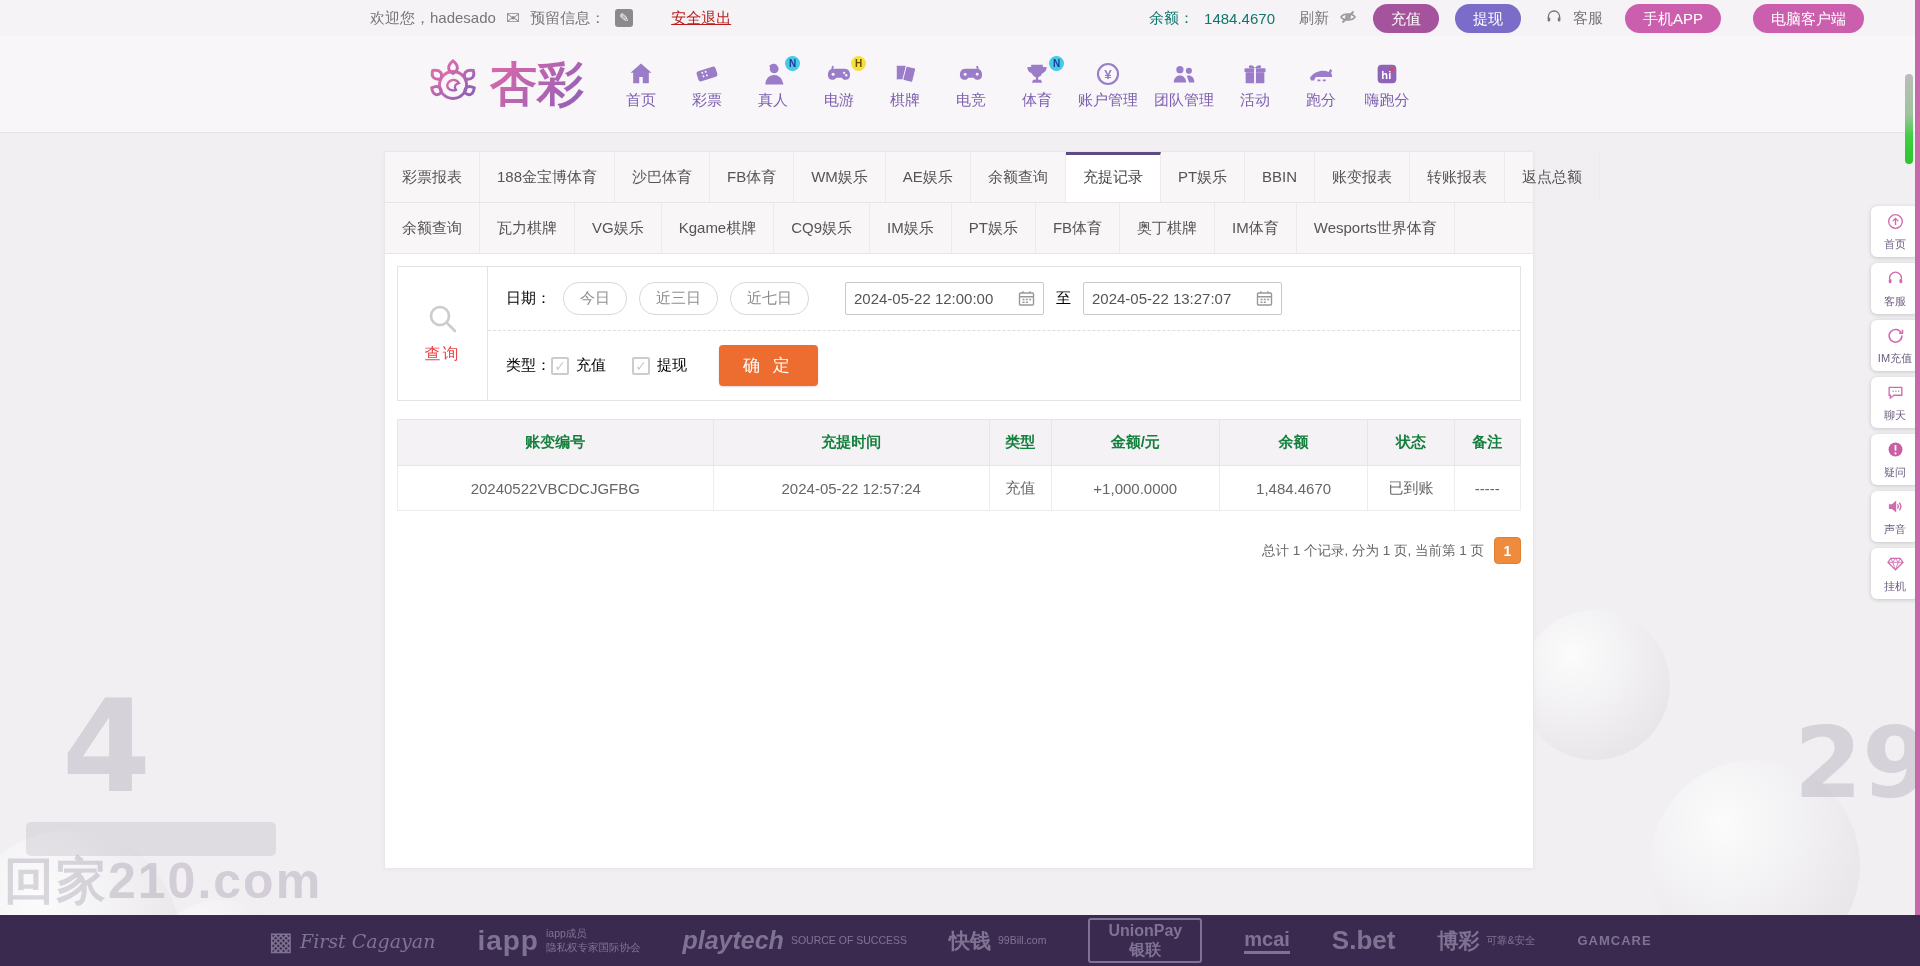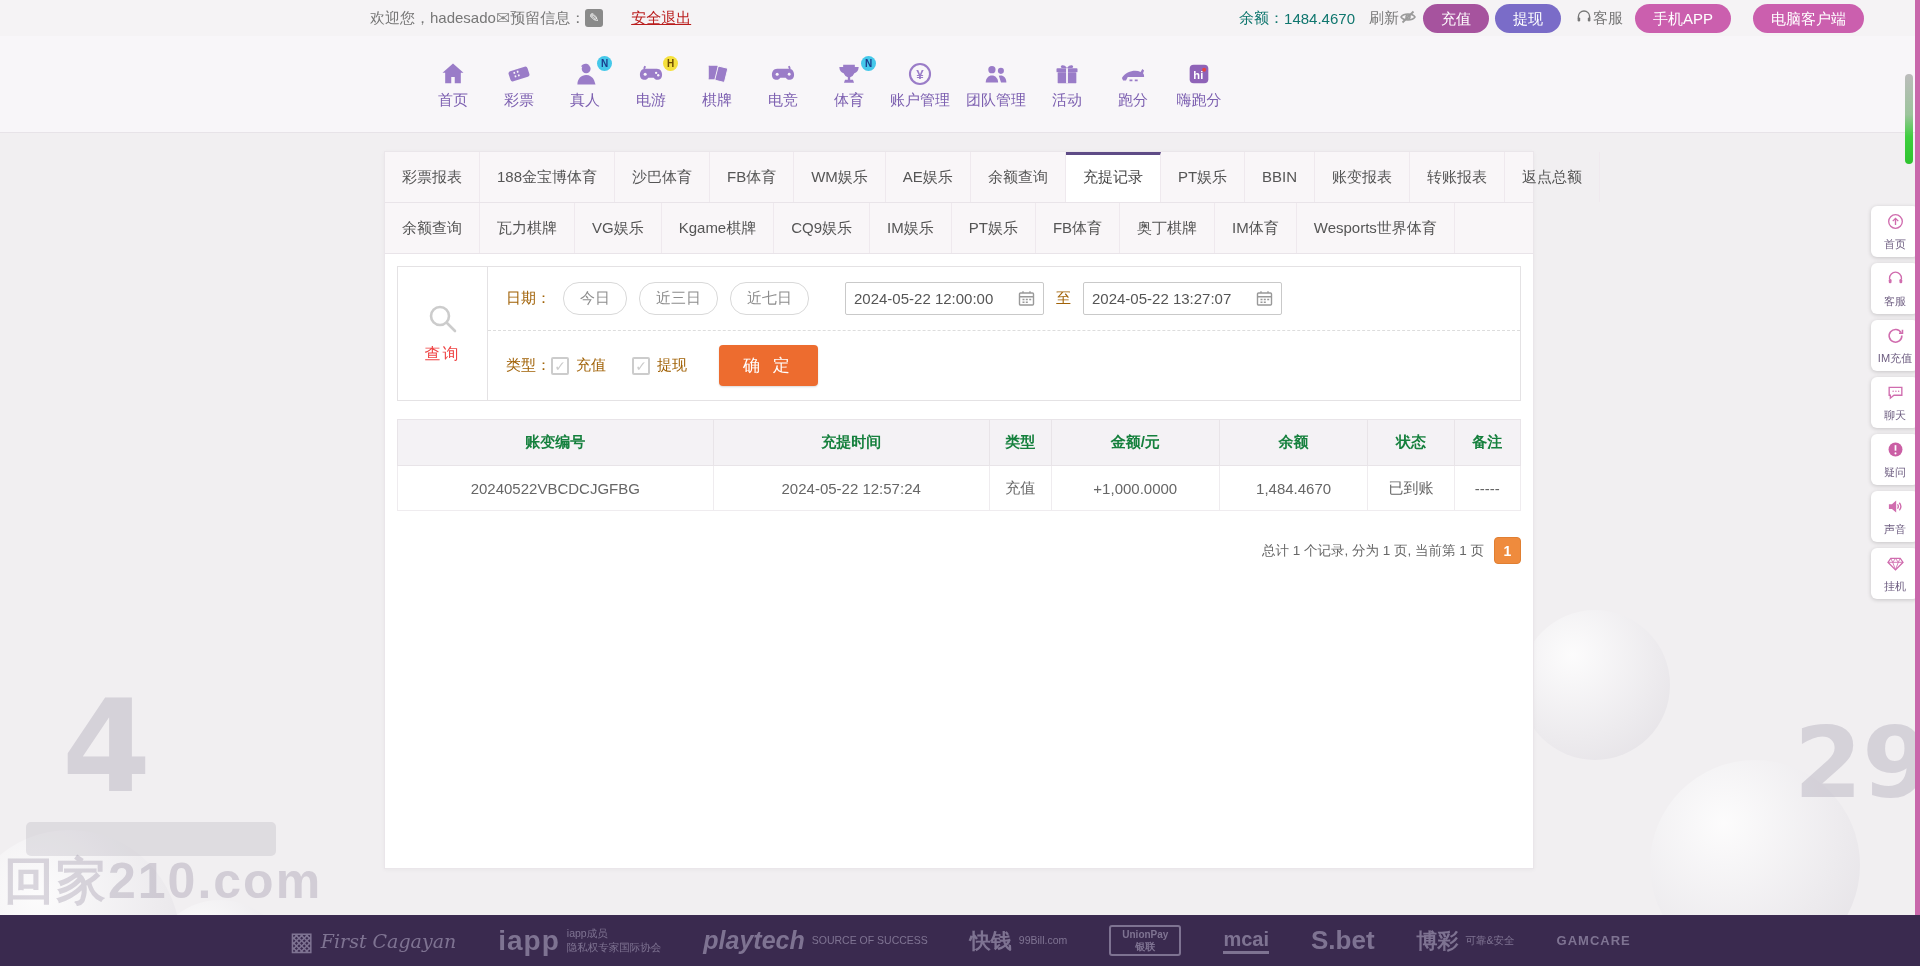--- a/index.html
+++ b/index.html
@@ -11,21 +11,21 @@
   }
   
   .ball { position:absolute; border-radius:50%; background: radial-gradient(circle at 35% 30%, rgba(255,255,255,.8), rgba(198,193,203,.35)); }
   .decor-num { position:absolute; font-weight:bold; color: rgba(150,143,162,.30); font-family:"DejaVu Sans",sans-serif; }
   .wm-banner { position:absolute; left:26px; top:822px; width:250px; height:34px; background:rgba(140,133,148,.18); border-radius:5px; }
   .wm-text { position:absolute; left:4px; top:848px; font-size:50px; font-weight:bold; letter-spacing:2px; color:rgba(128,118,142,.28); }
 
   
   .topbar { position:absolute; top:0; left:0; right:0; height:36px; background:#f5f3f5;
             display:flex; align-items:center; padding:0 56px 0 370px; font-size:15px; color:#777; }
-  .topbar .grp { display:flex; align-items:center; gap:0; }
+  .topbar .grp { display:flex; align-items:center; gap:10px; }
   .tb-spacer { flex:1; }
   .tb-link { color:#b91c1c; text-decoration:underline; cursor:pointer; }
   .mail-ico { color:#8a8a8a; font-size:17px; }
   .pencil-box { display:inline-flex; width:18px; height:18px; background:#8a8a8a; color:#fff; border-radius:3px;
                 align-items:center; justify-content:center; font-size:12px; cursor:pointer; }
   .balance-label, .balance-val { color:#0f766e; }
   .tb-btn { display:inline-block; height:29px; line-height:29px; padding:0 18px; border-radius:15px;
             color:#fff; font-size:15px; cursor:pointer; margin-left:6px; }
   .btn-deposit { background:#a6539e; }
   .btn-withdraw { background:#7a6cc8; }
@@ -61,21 +61,21 @@
 
   
   .filter { margin:12px; border:1px solid #e4e2e4; display:flex; }
   .filter-left { width:90px; border-right:1px solid #e4e2e4; display:flex; flex-direction:column;
                  align-items:center; justify-content:center; gap:4px; color:#c7c5c7; }
   .filter-left svg { width:34px; height:34px; }
   .filter-q { font-size:16px; letter-spacing:2px; color:#ef4444; }
   .filter-right { flex:1; }
   .f-row1 { display:flex; align-items:center; gap:12px; padding:15px 18px; border-bottom:1px dashed #ddd; }
   .f-row2 { display:flex; align-items:center; gap:0; padding:14px 18px; }
-  .f-label { font-size:15px; color:#a16207; }
+  .f-label { font-size:15px; color:#000000; }
   .pill { border:1px solid #d9d9d9; border-radius:16px; background:#fff; color:#8d8d8d; font-size:15px;
           padding:6px 16px; cursor:pointer; }
   .date-box { display:flex; align-items:center; border:1px solid #c9c9c9; border-radius:2px; background:#fff;
               height:33px; padding:0 8px; gap:6px; }
   .date-box input { border:none; outline:none; width:158px; font-size:15px; color:#555;
                     font-family:"Liberation Sans","DejaVu Sans",sans-serif; background:transparent; }
   .cal-ico svg { width:17px; height:17px; display:block; cursor:pointer; }
   .chk { display:flex; align-items:center; gap:7px; cursor:pointer; }
   .chk-box { width:18px; height:18px; border:2px solid #ccc; border-radius:2px; color:#ccc; font-size:14px;
              line-height:14px; text-align:center; background:#fff; }
@@ -118,22 +118,22 @@
   .f-logo { display:flex; align-items:center; gap:7px; opacity:.85; }
   .f-icon { font-size:26px; line-height:1; }
   .f-icon:empty { display:none; }
   .f-sub { font-size:10.5px; white-space:pre-line; line-height:1.25; text-align:left; }
   .f-sub:empty { display:none; }
   .f-main { font-size:16px; }
   .f-main[data-style="script"] { font-family:"DejaVu Serif","Liberation Serif",serif; font-style:italic; font-size:19px; }
   .f-main[data-style="xl"] { font-size:28px; font-weight:bold; letter-spacing:1px; }
   .f-main[data-style="italic"] { font-size:25px; font-weight:bold; font-style:italic; }
   .f-main[data-style="cjk"] { font-size:21px; font-weight:bold; }
-  .f-main[data-style="boxed"] { font-size:10px; font-weight:bold; border:2px solid #8b809e; border-radius:3px;
-                                padding:2px 11px; white-space:pre-line; line-height:1.15; text-align:center; }
+  .f-main[data-style="boxed"] { font-size:16px; font-weight:bold; border:2px solid #8b809e; border-radius:3px;
+                                padding:2px 18px; white-space:pre-line; line-height:1.15; text-align:center; }
   .f-main[data-style="mcai"] { font-size:20px; font-weight:bold; border-bottom:3px solid #8b809e; }
   .f-main[data-style="sbet"] { font-size:26px; font-weight:bold; }
   .f-main[data-style="gam"] { font-size:13px; font-weight:bold; letter-spacing:1px; }
 </style>
 </head>
 <body>
 
 <div class="ball" style="left:-40px; top:830px; width:220px; height:220px;"></div>
 <div class="ball" style="left:150px; top:900px; width:140px; height:140px;"></div>
 <div class="ball" style="left:1520px; top:610px; width:150px; height:150px;"></div>
@@ -172,20 +172,36 @@
         <rect x="17.1" y="12.5" width="3.4" height="5.4" rx="1.6" fill="#777" stroke="none"></rect>
       </svg>
     </span>
     <span>客服</span>
     <span class="tb-btn btn-pink" style="margin-left:12px">手机APP</span>
     <span class="tb-btn btn-pink" style="margin-left:22px">电脑客户端</span>
   </div>
 </div>
 
 <div class="header">
+  <div class="logo">
+    <svg class="logo-flower" viewBox="0 0 60 60">
+      <defs>
+        <linearGradient id="lg1" x1="0" y1="0" x2="1" y2="1">
+          <stop offset="0" stop-color="#ec6fa8"></stop>
+            <stop offset="1" stop-color="#8a5fb8"></stop>
+        </linearGradient>
+      </defs>
+      <g fill="none" stroke="url(#lg1)" stroke-width="3">
+        <circle cx="30" cy="31" r="14"></circle>
+        <path d="M30 6c6 5 6 10 0 13-6-3-6-8 0-13z M9 16c8-1 11 3 8 9-7 1-10-3-8-9z M51 16c2 6-1 10-8 9-3-6 0-10 8-9z M8 34c6-3 10-1 10 5-5 4-9 2-10-5z M52 34c-1 7-5 9-10 5 0-6 4-8 10-5z"></path>
+        <path d="M24 31c2-6 9-7 12-2-4 1-5 4-3 7-5 2-9-1-9-5z" stroke-width="2.4"></path>
+      </g>
+    </svg>
+    <span class="logo-text">杏彩</span>
+  </div>
 
   <div class="nav">
     <div class="nav-item">
       <span class="nav-ico"><svg viewBox="0 0 24 24">
             <path d="M12 3 3 11h2.3v9h5.2v-5.4h3v5.4h5.2v-9H21z"></path>
           </svg></span>
       <span class="nav-label">首页</span>
     </div>
     <div class="nav-item">
       <span class="nav-ico"><svg viewBox="0 0 24 24">

